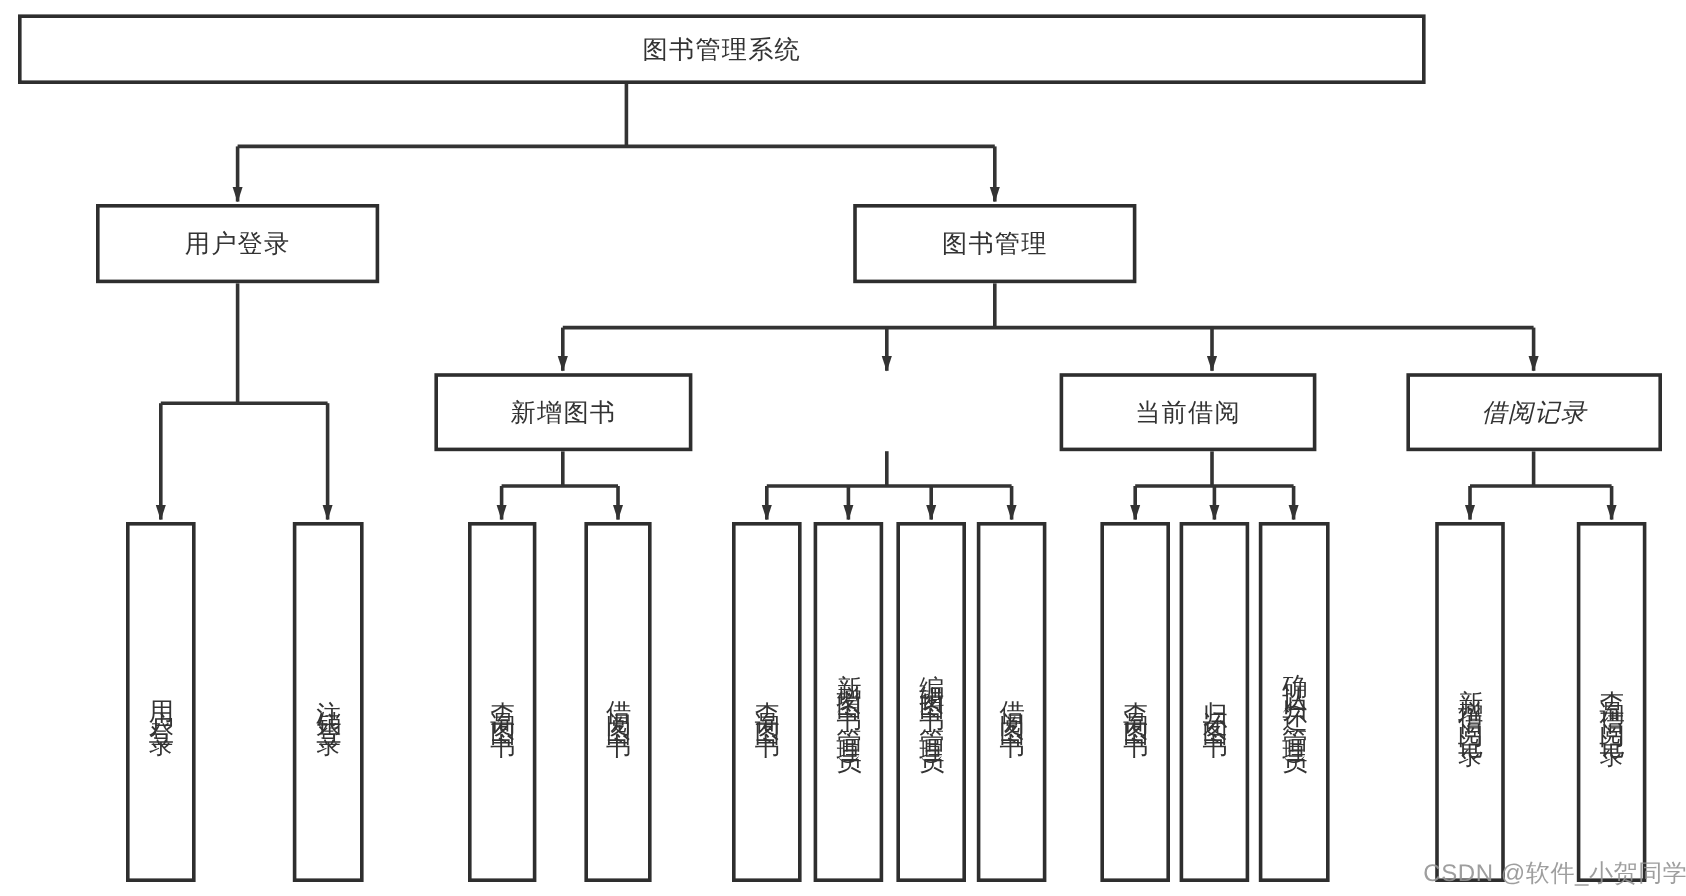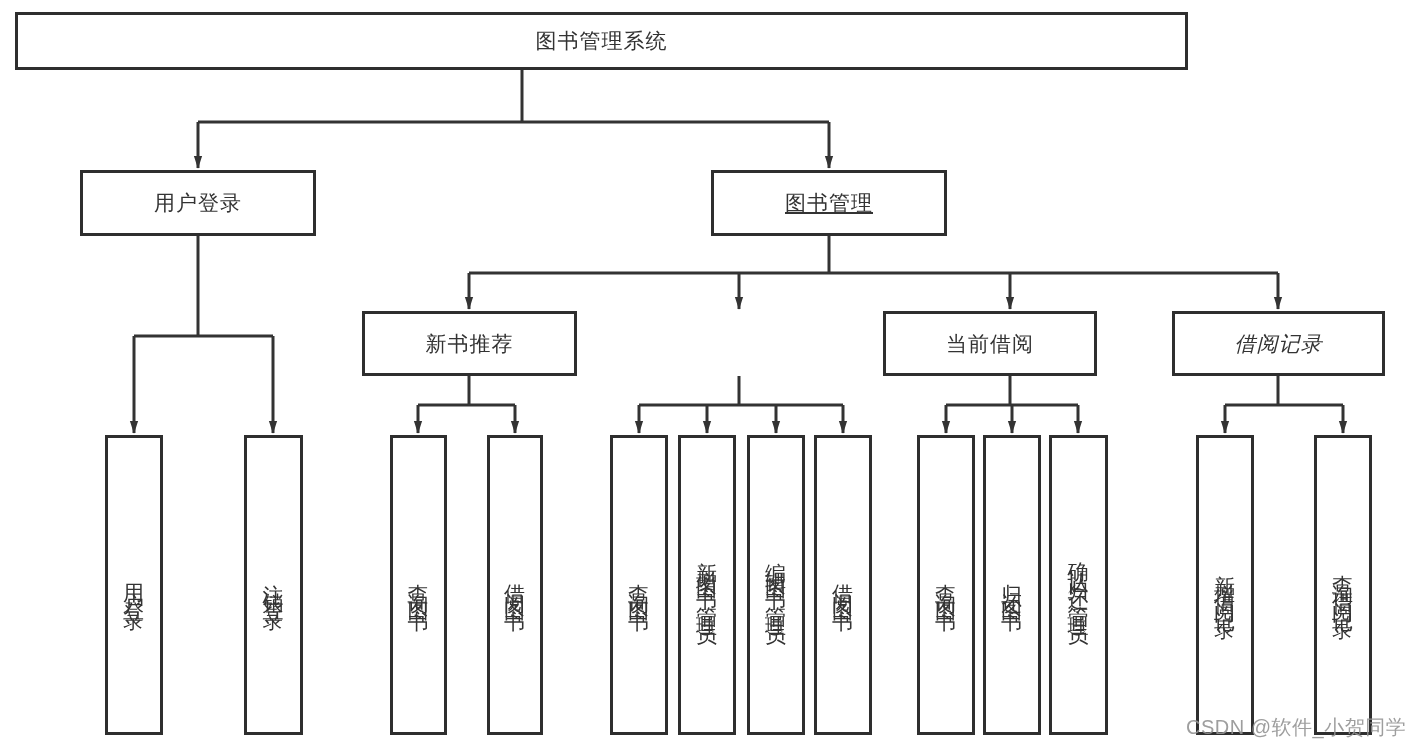--- a/index.html
+++ b/index.html
@@ -119,23 +119,23 @@
       <line x1="1278" y1="376" x2="1278" y2="405"></line>
       <line x1="1225" y1="405" x2="1343" y2="405"></line>
       <line x1="1225" y1="405" x2="1225" y2="433" marker-end="url(#arrow)"></line>
       <line x1="1343" y1="405" x2="1343" y2="433" marker-end="url(#arrow)"></line>
     </g>
   </svg>
 
   <div class="box hbox" style="left:15px; top:12px; width:1173px; height:58px;">图书管理系统</div>
 
   <div class="box hbox" style="left:80px; top:170px; width:236px; height:66px;">用户登录</div>
-  <div class="box hbox" style="left:711px; top:170px; width:236px; height:66px;text-decoration:underline;">图书管理</div>
+  <div class="box hbox" style="left:711px; top:170px; width:236px; height:66px;">图书管理</div>
 
-  <div class="box hbox" style="left:362px; top:311px; width:215px; height:65px;">新书推荐</div>
+  <div class="box hbox" style="left:362px; top:311px; width:215px; height:65px;">新增图书</div>
   <div class="box hbox" style="left:883px; top:311px; width:214px; height:65px;">当前借阅</div>
   <div class="box hbox" style="left:1172px; top:311px; width:213px; height:65px;font-style:italic;">借阅记录</div>
 
   <div class="box vbox" style="left:105px; top:435px; width:58px; height:300px;">
     <span class="vtext">用户登录</span>
   </div>
   <div class="box vbox" style="left:244px; top:435px; width:59px; height:300px;">
     <span class="vtext">注销登录</span>
   </div>
 

